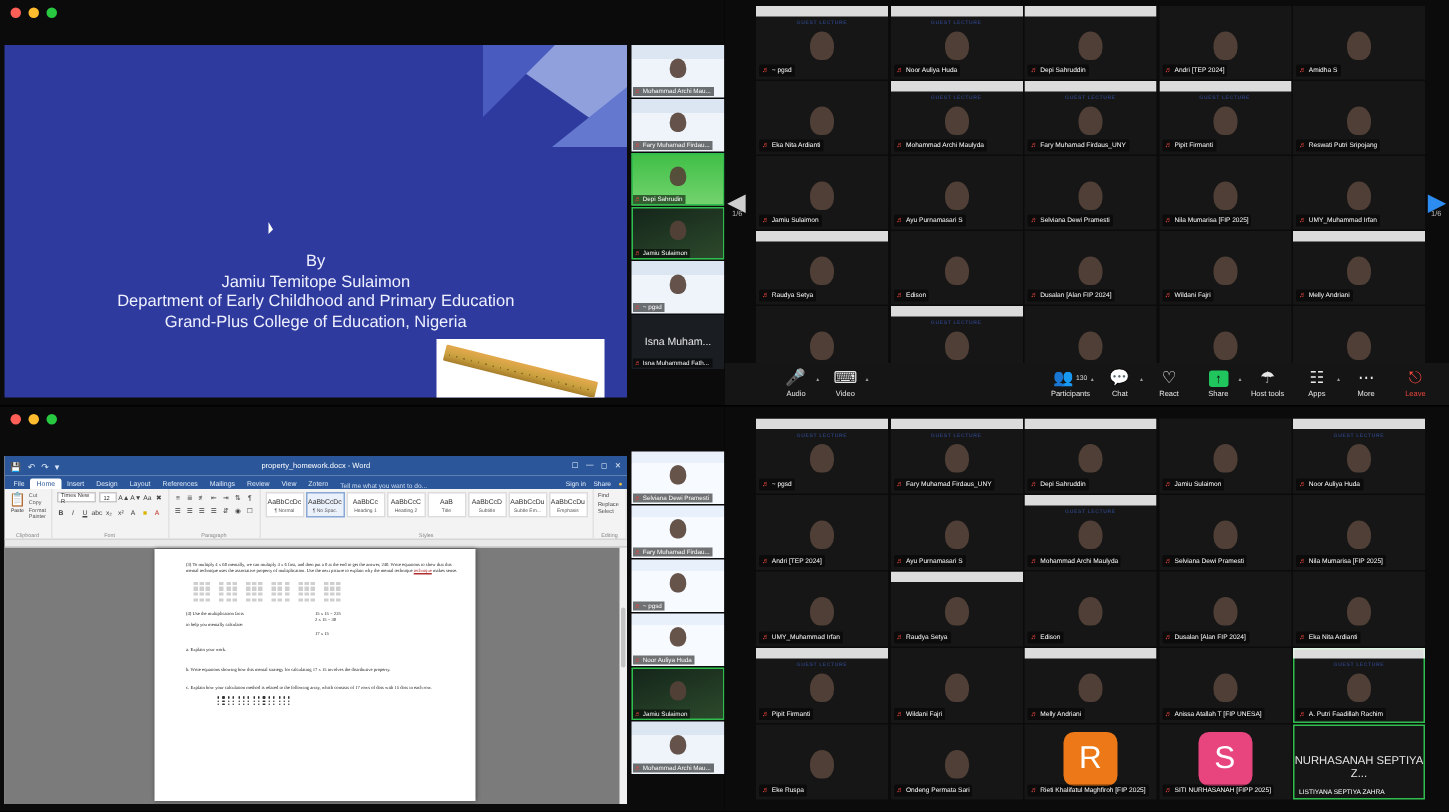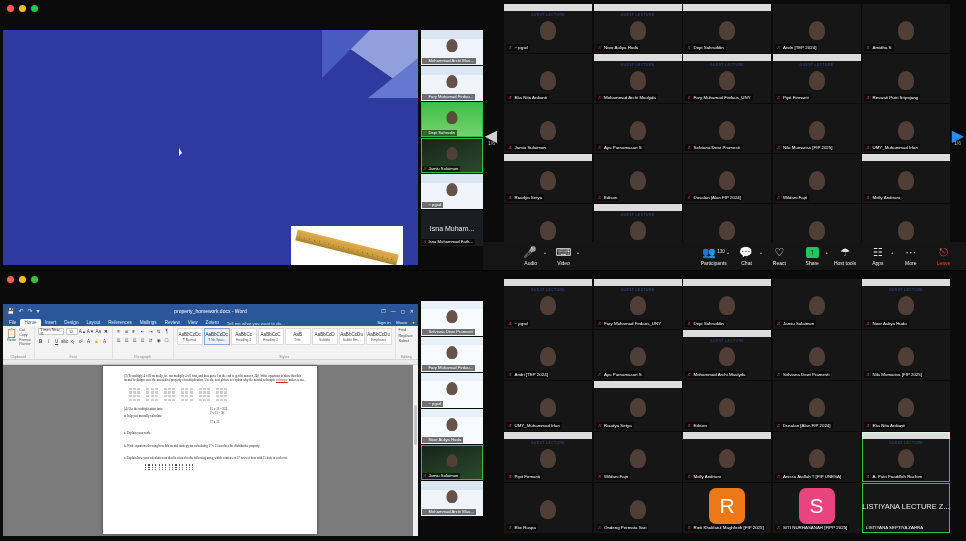--- a/index.html
+++ b/index.html
@@ -174,20 +174,26 @@
     <div class="traffic">
       <div class="tl-dot tl-r"></div>
       <div class="tl-dot tl-y"></div>
       <div class="tl-dot tl-g"></div>
     </div>
 
     <div class="slide-wrap">
       <div class="slide-bg-tri1"></div>
       <div class="slide-bg-tri2"></div>
       <div class="slide-bg-tri3"></div>
+      <div class="slide-by">
+        <div>By</div>
+        <div>Jamiu Temitope Sulaimon</div>
+        <div>Department of Early Childhood and Primary Education</div>
+        <div>Grand-Plus College of Education, Nigeria</div>
+      </div>
       <div class="ruler-box">
         <div class="ruler"></div>
       </div>
       <div class="slide-cursor"></div>
     </div>
 
     <div class="strip" id="tl-strip" style="left:421px;">
         <div class="strip-cell bg-doc">
           <div class="head" style="width:11px;height:13px;top:9px;background:rgba(85,65,55,.9);"></div>
           <div class="strip-name"><span class="mic">♬</span>Mohammad Archi Mau...</div>
@@ -908,19 +914,19 @@
         </div>
         <div class="tile bg-blk" style="left:200px;top:212px;width:88px;height:50px;">
           <div class="avatar-sq" style="background:#ec7817;">R</div>
           <div class="tile-name"><span class="mic">♬</span>Rieti Khalifatul Maghfiroh [FIP 2025]</div>
         </div>
         <div class="tile bg-blk" style="left:289.5px;top:212px;width:88px;height:50px;">
           <div class="avatar-sq" style="background:#e8457f;">S</div>
           <div class="tile-name"><span class="mic">♬</span>SITI NURHASANAH [FIPP 2025]</div>
         </div>
         <div class="tile bg-blk active" style="left:379px;top:212px;width:88px;height:50px;">
-          <div class="tile-initialname">LISTIYANA LECTURE Z...</div>
+          <div class="tile-initialname">NURHASANAH SEPTIYA Z...</div>
           <div class="tile-name" style="background:none;">LISTIYANA SEPTIYA ZAHRA</div>
         </div>
       </div>
   </div>
 
 </div>
 
 </body></html>

